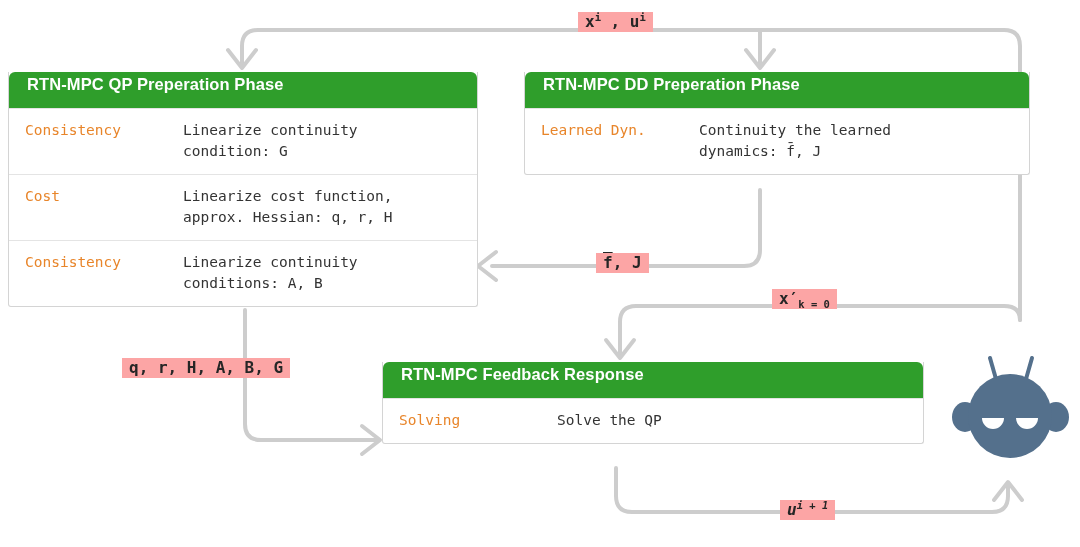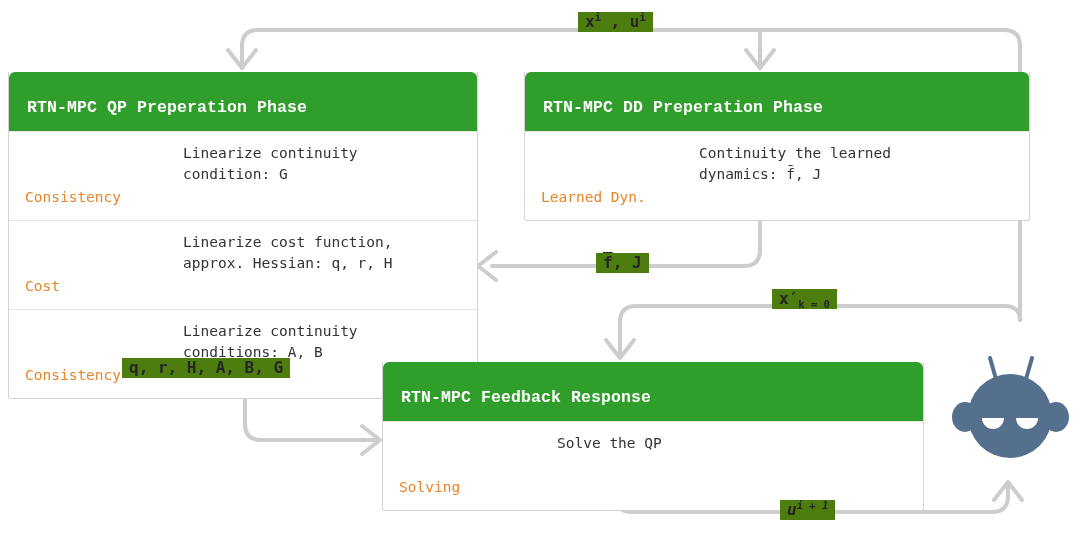--- a/index.html
+++ b/index.html
@@ -46,43 +46,41 @@
     border-top: none;
     border-radius: 0 0 3px 3px;
     box-sizing: border-box;
   }
   .node-header {
     background: #2f9e2b;
     color: #ffffff;
     font-weight: bold;
     font-size: 16.5px;
     letter-spacing: 0.1px;
-    padding: 26px 18px 14px 18px;
+    padding: 3px 18px 14px 18px;
     border-radius: 6px 6px 0 0;
     box-sizing: border-box;
-    font-family: Liberation Mono, monospace;
   }
   .node-row {
     display: flex;
     align-items: flex-start;
     border-top: 1px solid #e4e4e4;
     box-sizing: border-box;
     padding: 11px 16px 12px 16px;
   }
   .node-row:first-of-type {
     border-top: none;
   }
   .row-key {
     color: #e8852a;
     font-family: "DejaVu Sans Mono", "Liberation Mono", monospace;
     font-size: 14.5px;
     line-height: 21px;
     flex: 0 0 auto;
     white-space: nowrap;
-    margin-top: 44px;
   }
   .row-val {
     color: #333333;
     font-family: "DejaVu Sans Mono", "Liberation Mono", monospace;
     font-size: 14.5px;
     line-height: 21px;
     white-space: pre-line;
   }
 
   
@@ -94,21 +92,21 @@
   #node-fb  .row-key { width: 158px; }
 
   
   .edge-label {
     position: absolute;
     font-family: "DejaVu Sans Mono", "Liberation Mono", monospace;
     font-weight: bold;
     font-size: 16px;
     color: #262626;
     white-space: nowrap;
-    background: #4d7c0f;
+    background: #fca5a5;
     padding: 0 7px;
     line-height: 20px;
   }
   .edge-label sup {
     font-size: 10.5px;
     vertical-align: super;
     line-height: 0;
   }
   .edge-label sub {
     font-size: 10.5px;

